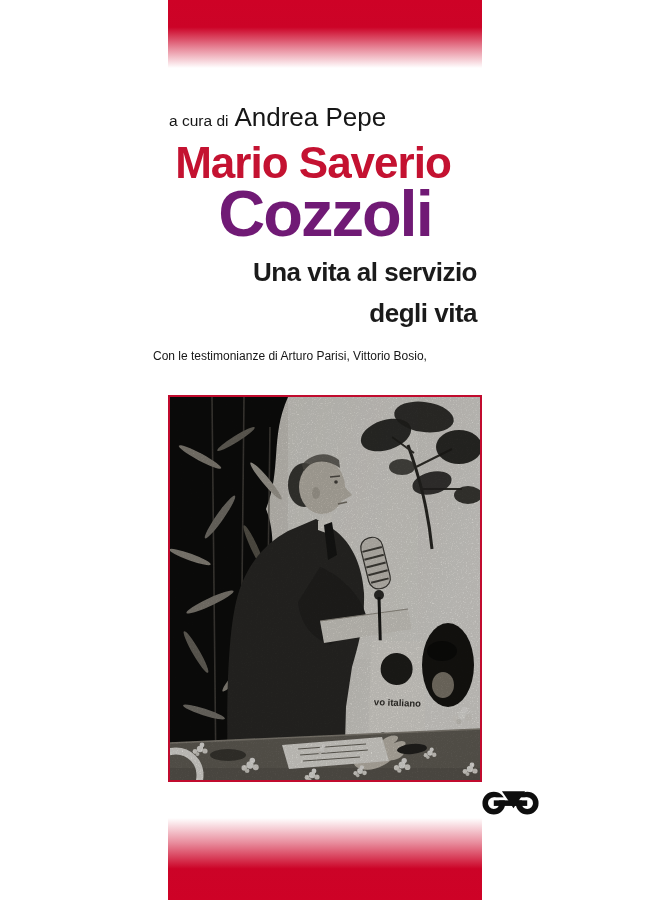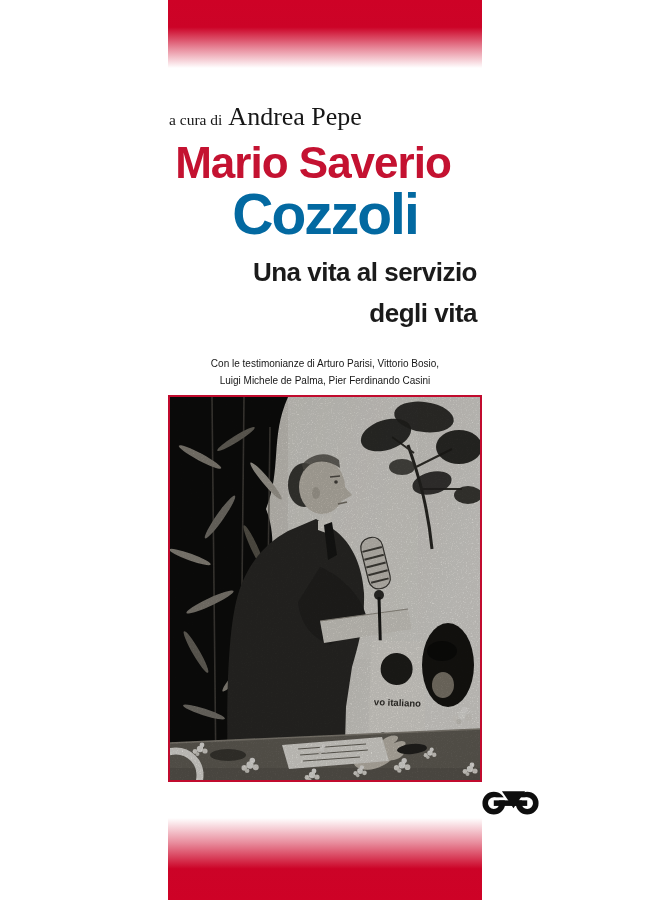--- a/index.html
+++ b/index.html
@@ -14,42 +14,42 @@
       #ce0226 0%, #cc0327 40%, rgba(205,3,39,.45) 72%, rgba(205,3,39,0) 100%);
   }
   .band-bottom{
     position:absolute;left:168px;top:818px;width:314px;height:82px;
     background:linear-gradient(to top,
       #ce0226 0%, #cc0327 38%, rgba(205,3,39,.45) 70%, rgba(205,3,39,0) 100%);
   }
   
   .editor{
     position:absolute;left:169px;top:102px;display:flex;align-items:baseline;gap:6px;
-    color:#161616;white-space:nowrap;font-family:Liberation Serif, serif;
+    color:#161616;white-space:nowrap;
   }
   .ed-prefix{font-size:15.5px;}
   .ed-name{font-size:26px;}
   .title1{
     position:absolute;left:156px;top:139px;width:314px;margin:0;text-align:center;
     font-size:44px;font-weight:700;letter-spacing:-1px;color:#c41231;line-height:48px;
     white-space:nowrap;
   }
   .title2{
     position:absolute;left:168px;top:184px;width:314px;margin:0;text-align:center;
-    font-size:57px;font-weight:700;letter-spacing:-2px;color:#0369a1;line-height:60px;
+    font-size:65px;font-weight:700;letter-spacing:-2px;color:#701a75;line-height:60px;
     white-space:nowrap;
   }
   .subtitle{
     position:absolute;left:148px;top:252px;width:329px;text-align:right;
     font-size:26px;font-weight:700;letter-spacing:-0.5px;color:#1b1b1b;line-height:41px;
     white-space:nowrap;
   }
   .testimonials{
-    position:absolute;left:153px;top:348px;width:344px;text-align:center;
-    font-size:10px;line-height:16.8px;color:#161616;white-space:nowrap;margin-top:8px;
+    position:absolute;left:153px;top:348px;width:344px;text-align:left;
+    font-size:12px;line-height:16.8px;color:#161616;white-space:nowrap;
   }
   
   .photo{
     position:absolute;left:168px;top:395px;width:314px;height:387px;
     border:2px solid #c10b2e;box-sizing:border-box;background:#c9c5be;
   }
   .photo svg{display:block;}
   
   .logo{position:absolute;left:482px;top:786px;width:57px;height:30px;}
 </style>
@@ -68,21 +68,20 @@
   <h1 class="title1">Mario Saverio</h1>
   <h1 class="title2">Cozzoli</h1>
 
   <div class="subtitle">
     <div>Una vita al servizio</div>
     <div>degli vita</div>
   </div>
 
   <div class="testimonials">
     <div>Con le testimonianze di Arturo Parisi, Vittorio Bosio,</div>
-    <div>Luigi Michele de Palma, Pier Ferdinando Casini</div>
   </div>
 
   <div class="photo">
     <svg width="310" height="383" viewBox="0 0 310 383" xmlns="http://www.w3.org/2000/svg">
       <title>Black and white photograph of a man in a dark suit speaking at a vintage microphone over a flower-covered table, bamboo foliage behind him</title>
       <defs>
         <linearGradient id="wall" x1="0" y1="0" x2="1" y2="0.3">
           <stop offset="0" stop-color="#c9c5bd"></stop>
           <stop offset="0.55" stop-color="#dcd9d2"></stop>
           <stop offset="1" stop-color="#e8e6e1"></stop>

